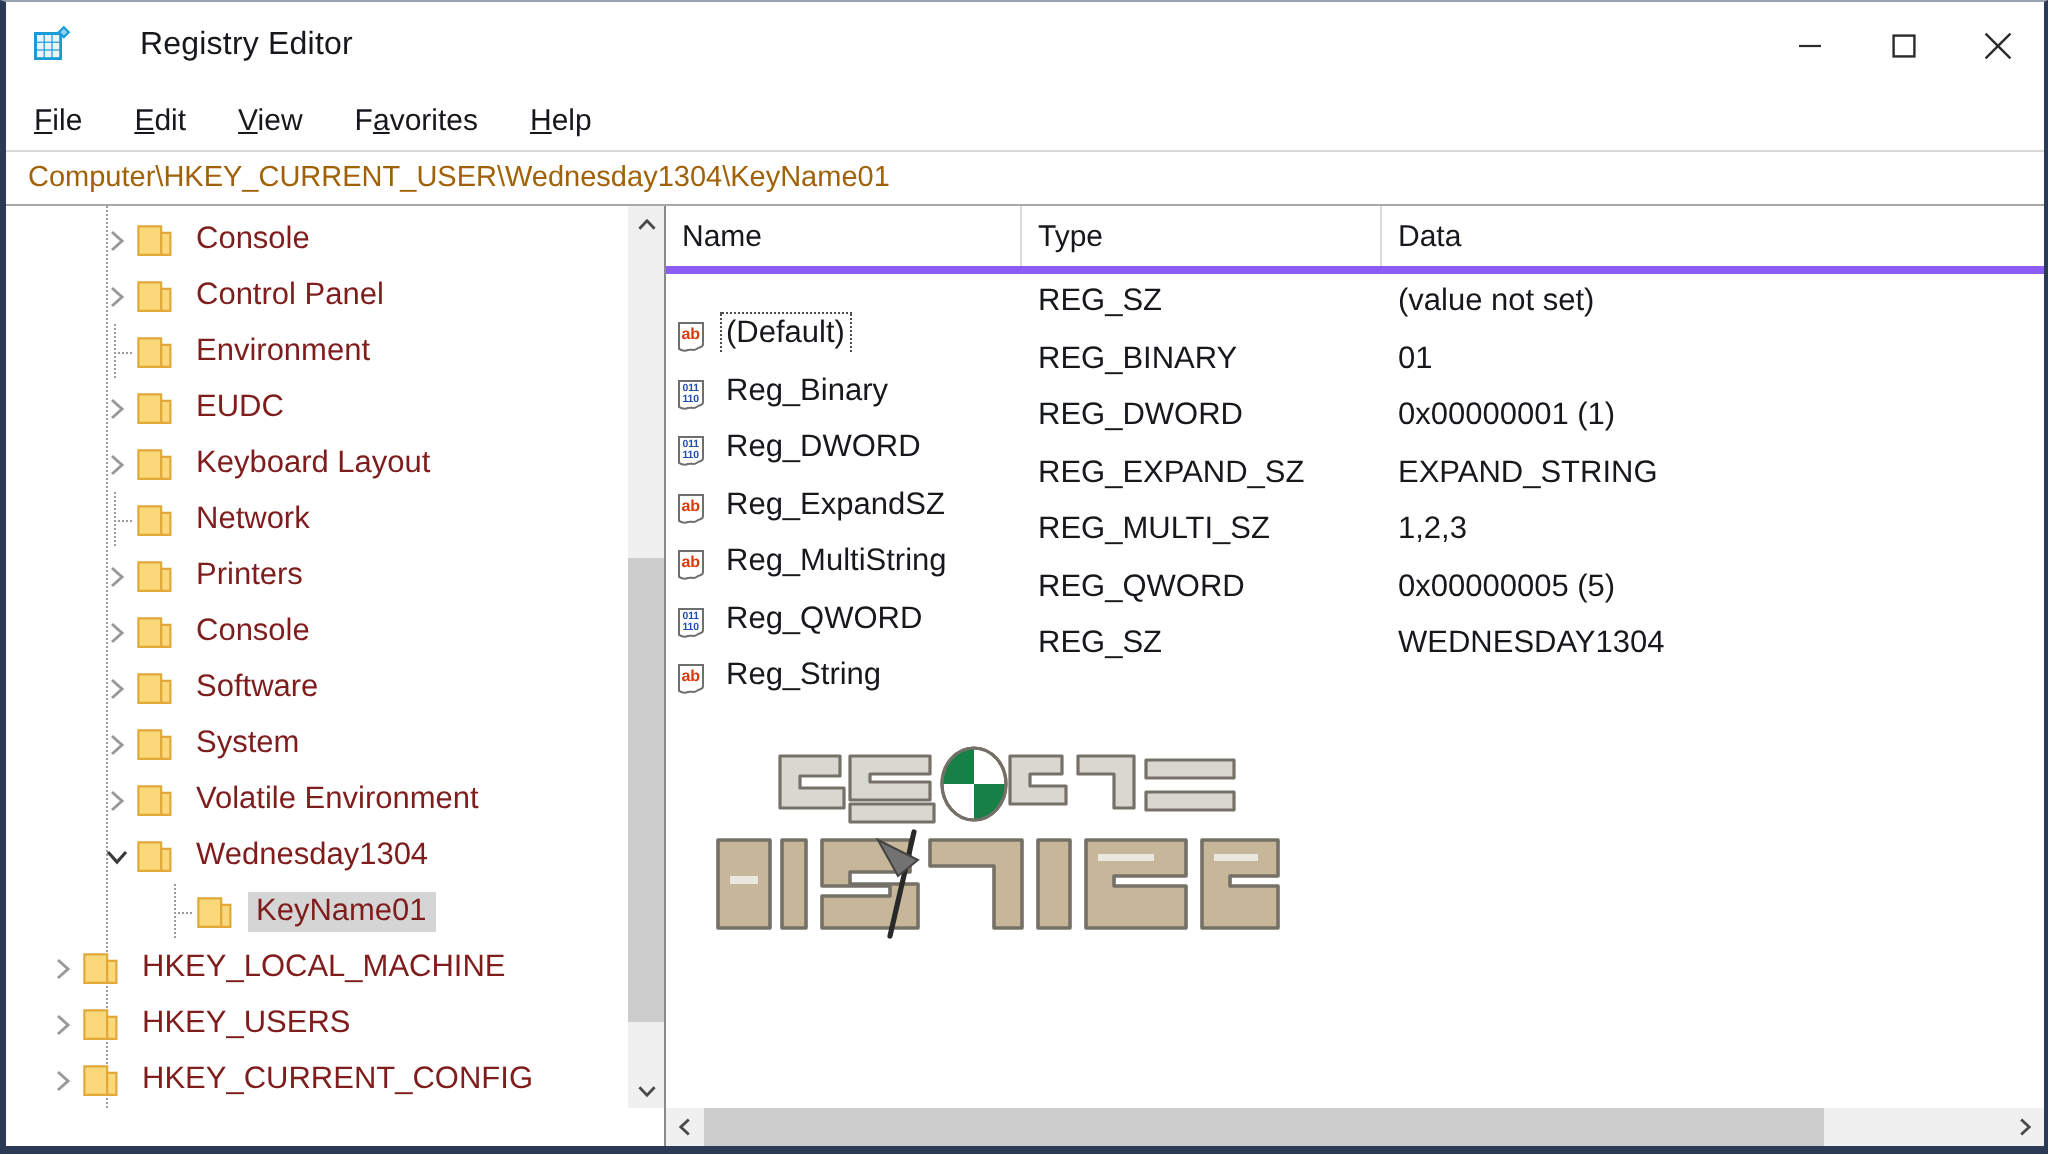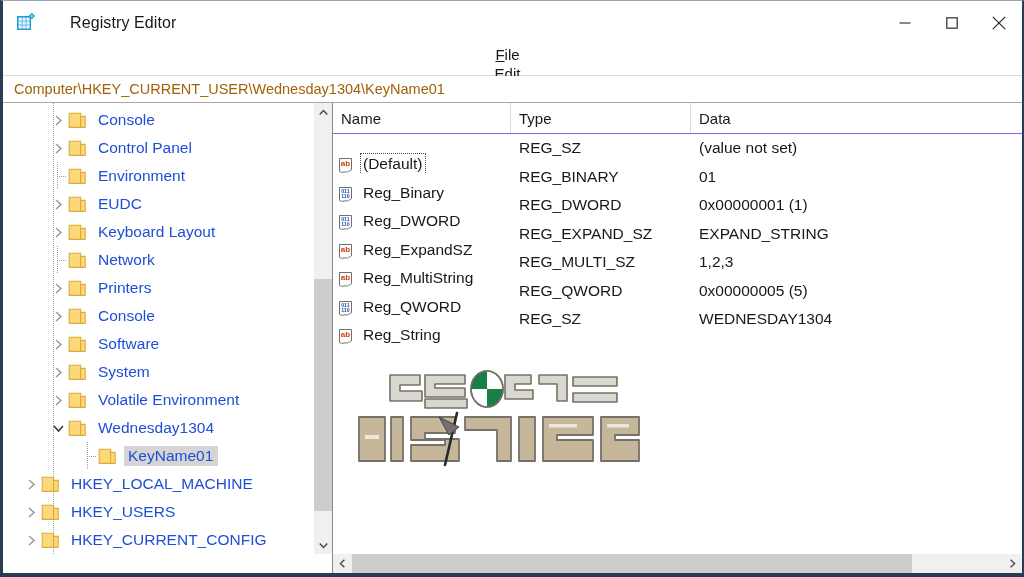--- a/index.html
+++ b/index.html
@@ -72,21 +72,20 @@
 
   
   #menubar {
     height: 30px;
     min-height: 30px;
     display: flex;
     align-items: center;
     padding-left: 12px;
     background: #ffffff;
     border-bottom: 1px solid #d9d9d9;
-    flex-direction: column;
   }
   .menu-item {
     font-size: 15px;
     color: #16181c;
     margin-right: 22px;
     padding: 1px 2px;
     white-space: nowrap;
   }
   .menu-item u { text-decoration: underline; }
 
@@ -132,21 +131,21 @@
   #tree-list {
     position: absolute;
     top: 0; left: 0; right: 0;
     padding-top: 3px;
   }
   .tree-row {
     height: 28px;
     display: flex;
     align-items: center;
     font-size: 15.5px;
-    color: #1d4ed8;
+    color: #7f1d1d;
     white-space: nowrap;
     position: relative;
   }
   .tree-label {
     padding: 1px 5px 2px 4px;
     line-height: 1.1;
   }
   .tree-row.selected .tree-label {
     background: #d5d5d5;
   }
@@ -243,21 +242,21 @@
     flex-direction: column;
     min-width: 0;
     background: #ffffff;
     position: relative;
   }
   #list-header {
     height: 30px;
     min-height: 30px;
     display: flex;
     background: #ffffff;
-    border-bottom: 1px solid #8b5cf6;
+    border-bottom: 4px solid #8b5cf6;
     position: relative;
     text-align: center;
   }
   .col-head {
     font-size: 15px;
     color: #16181c;
     display: flex;
     align-items: center;
     padding-left: 8px;
     box-sizing: border-box;

